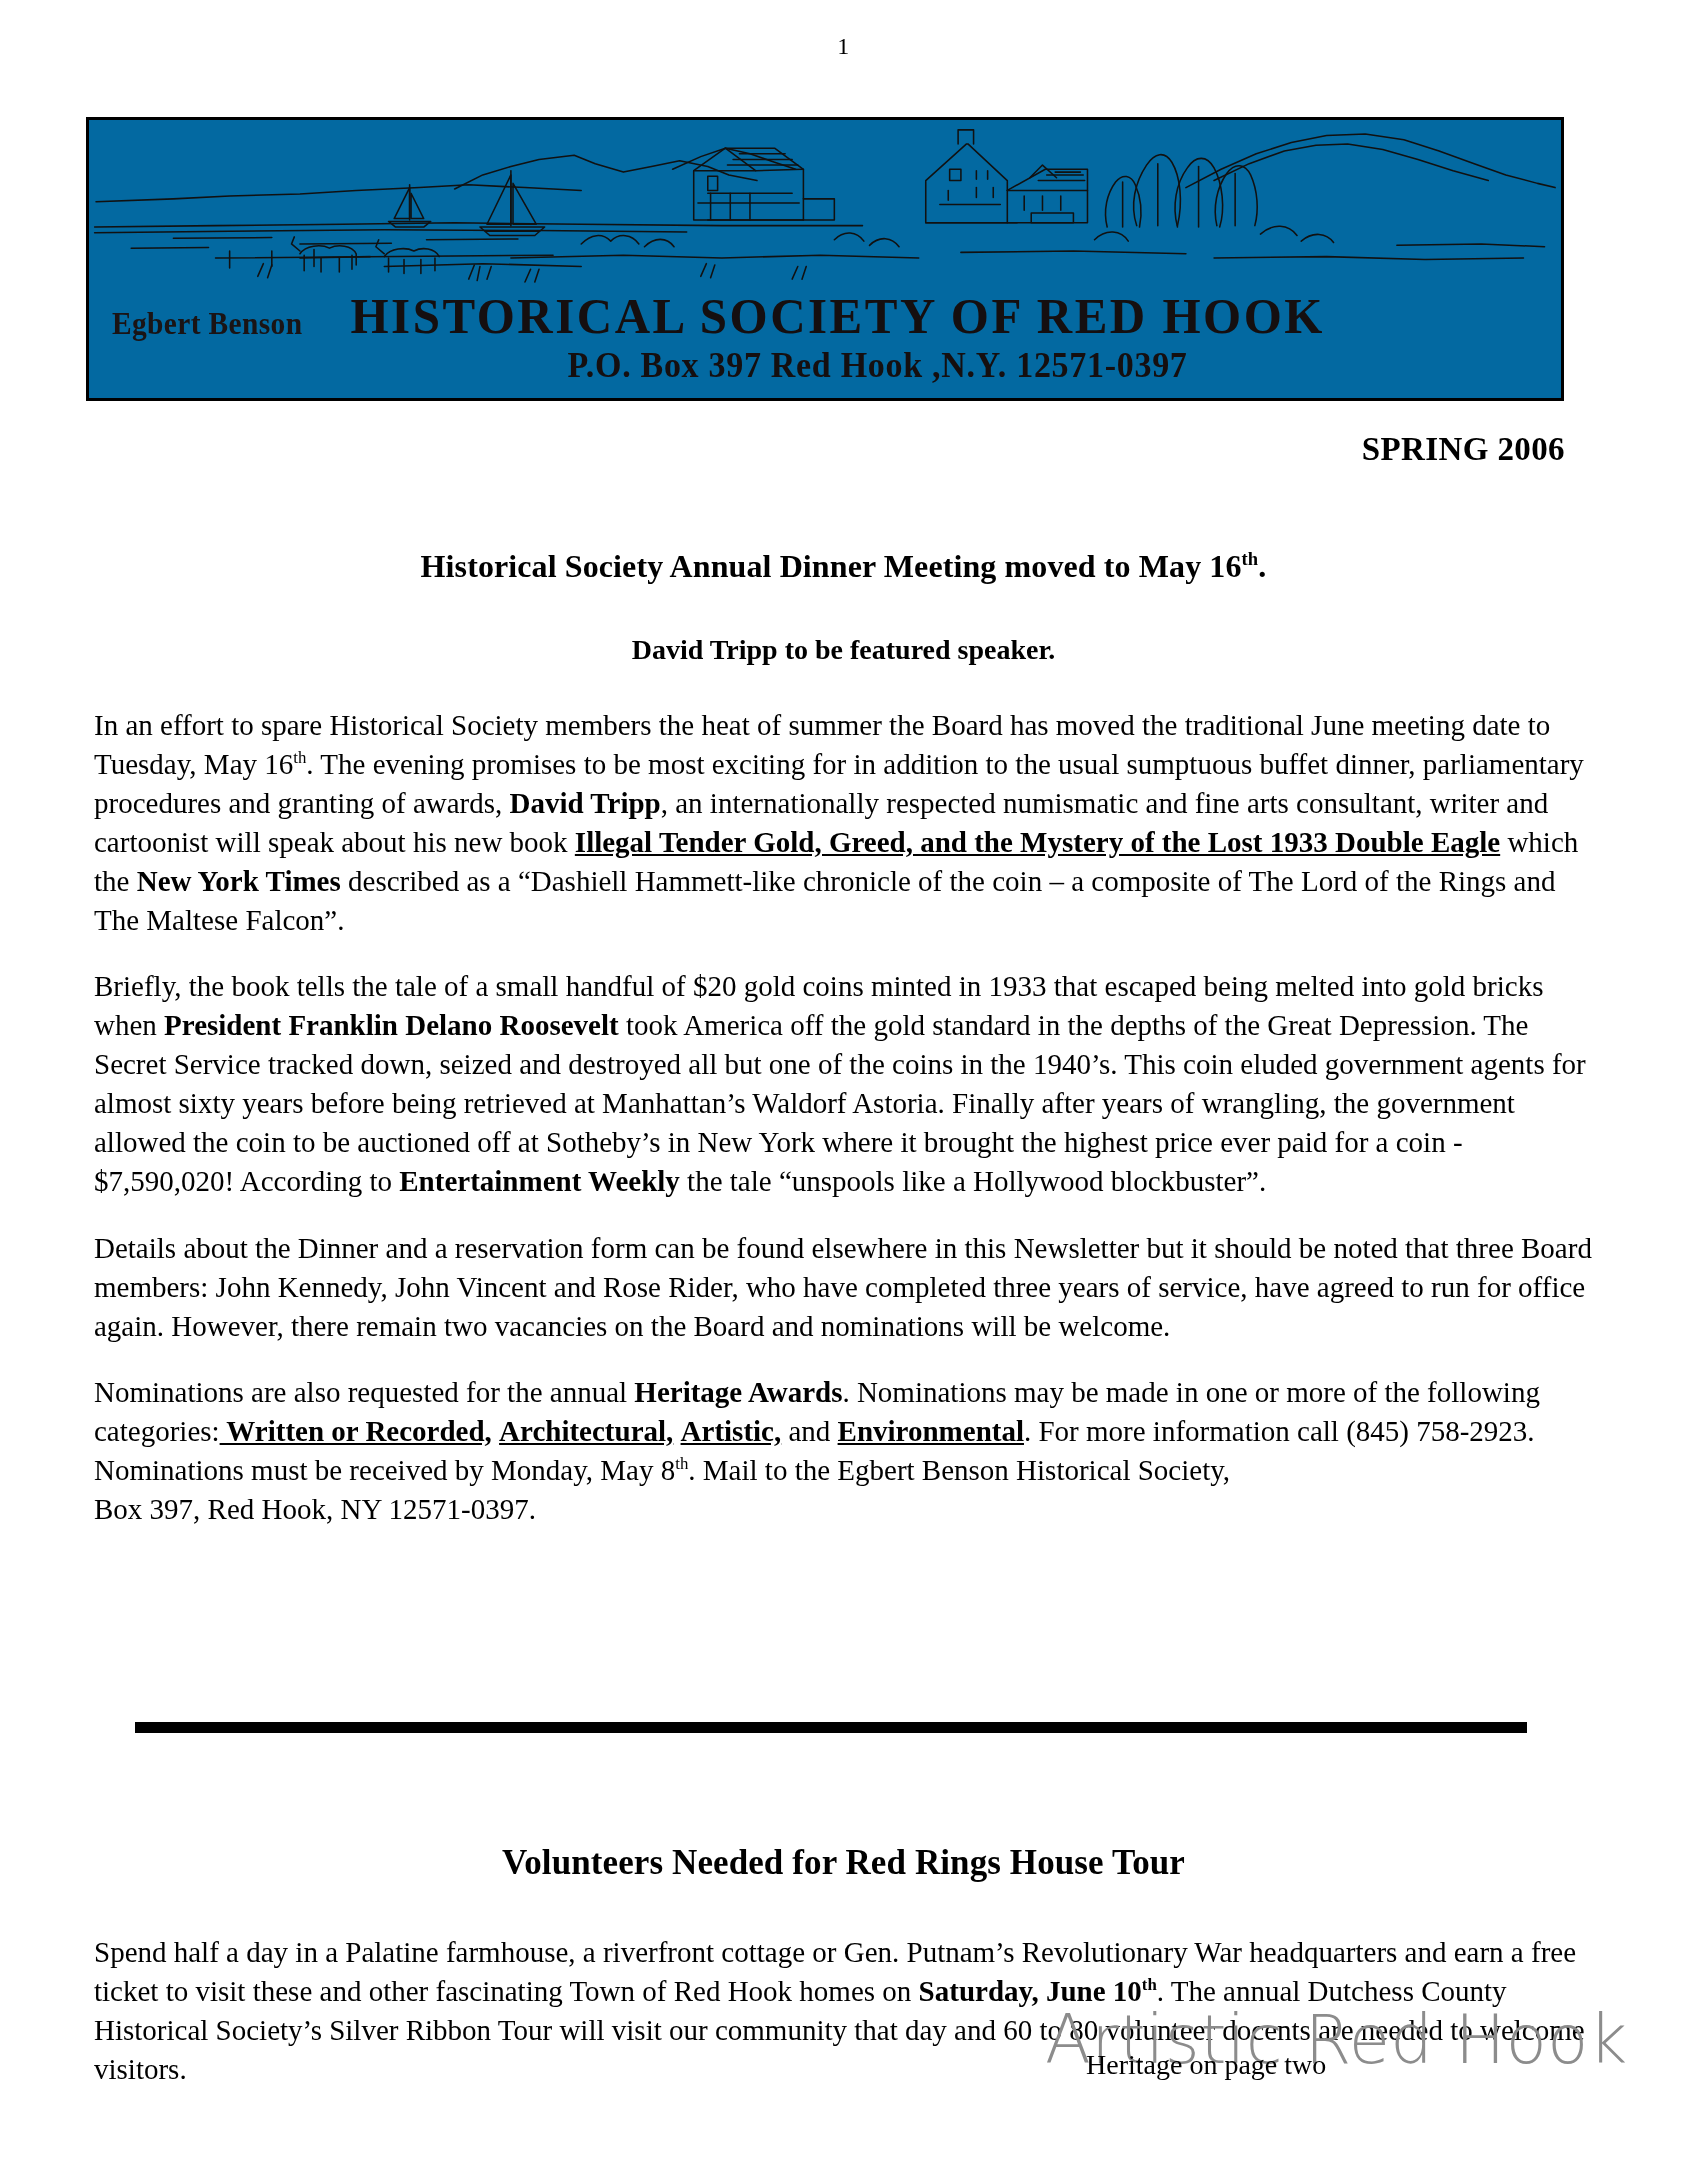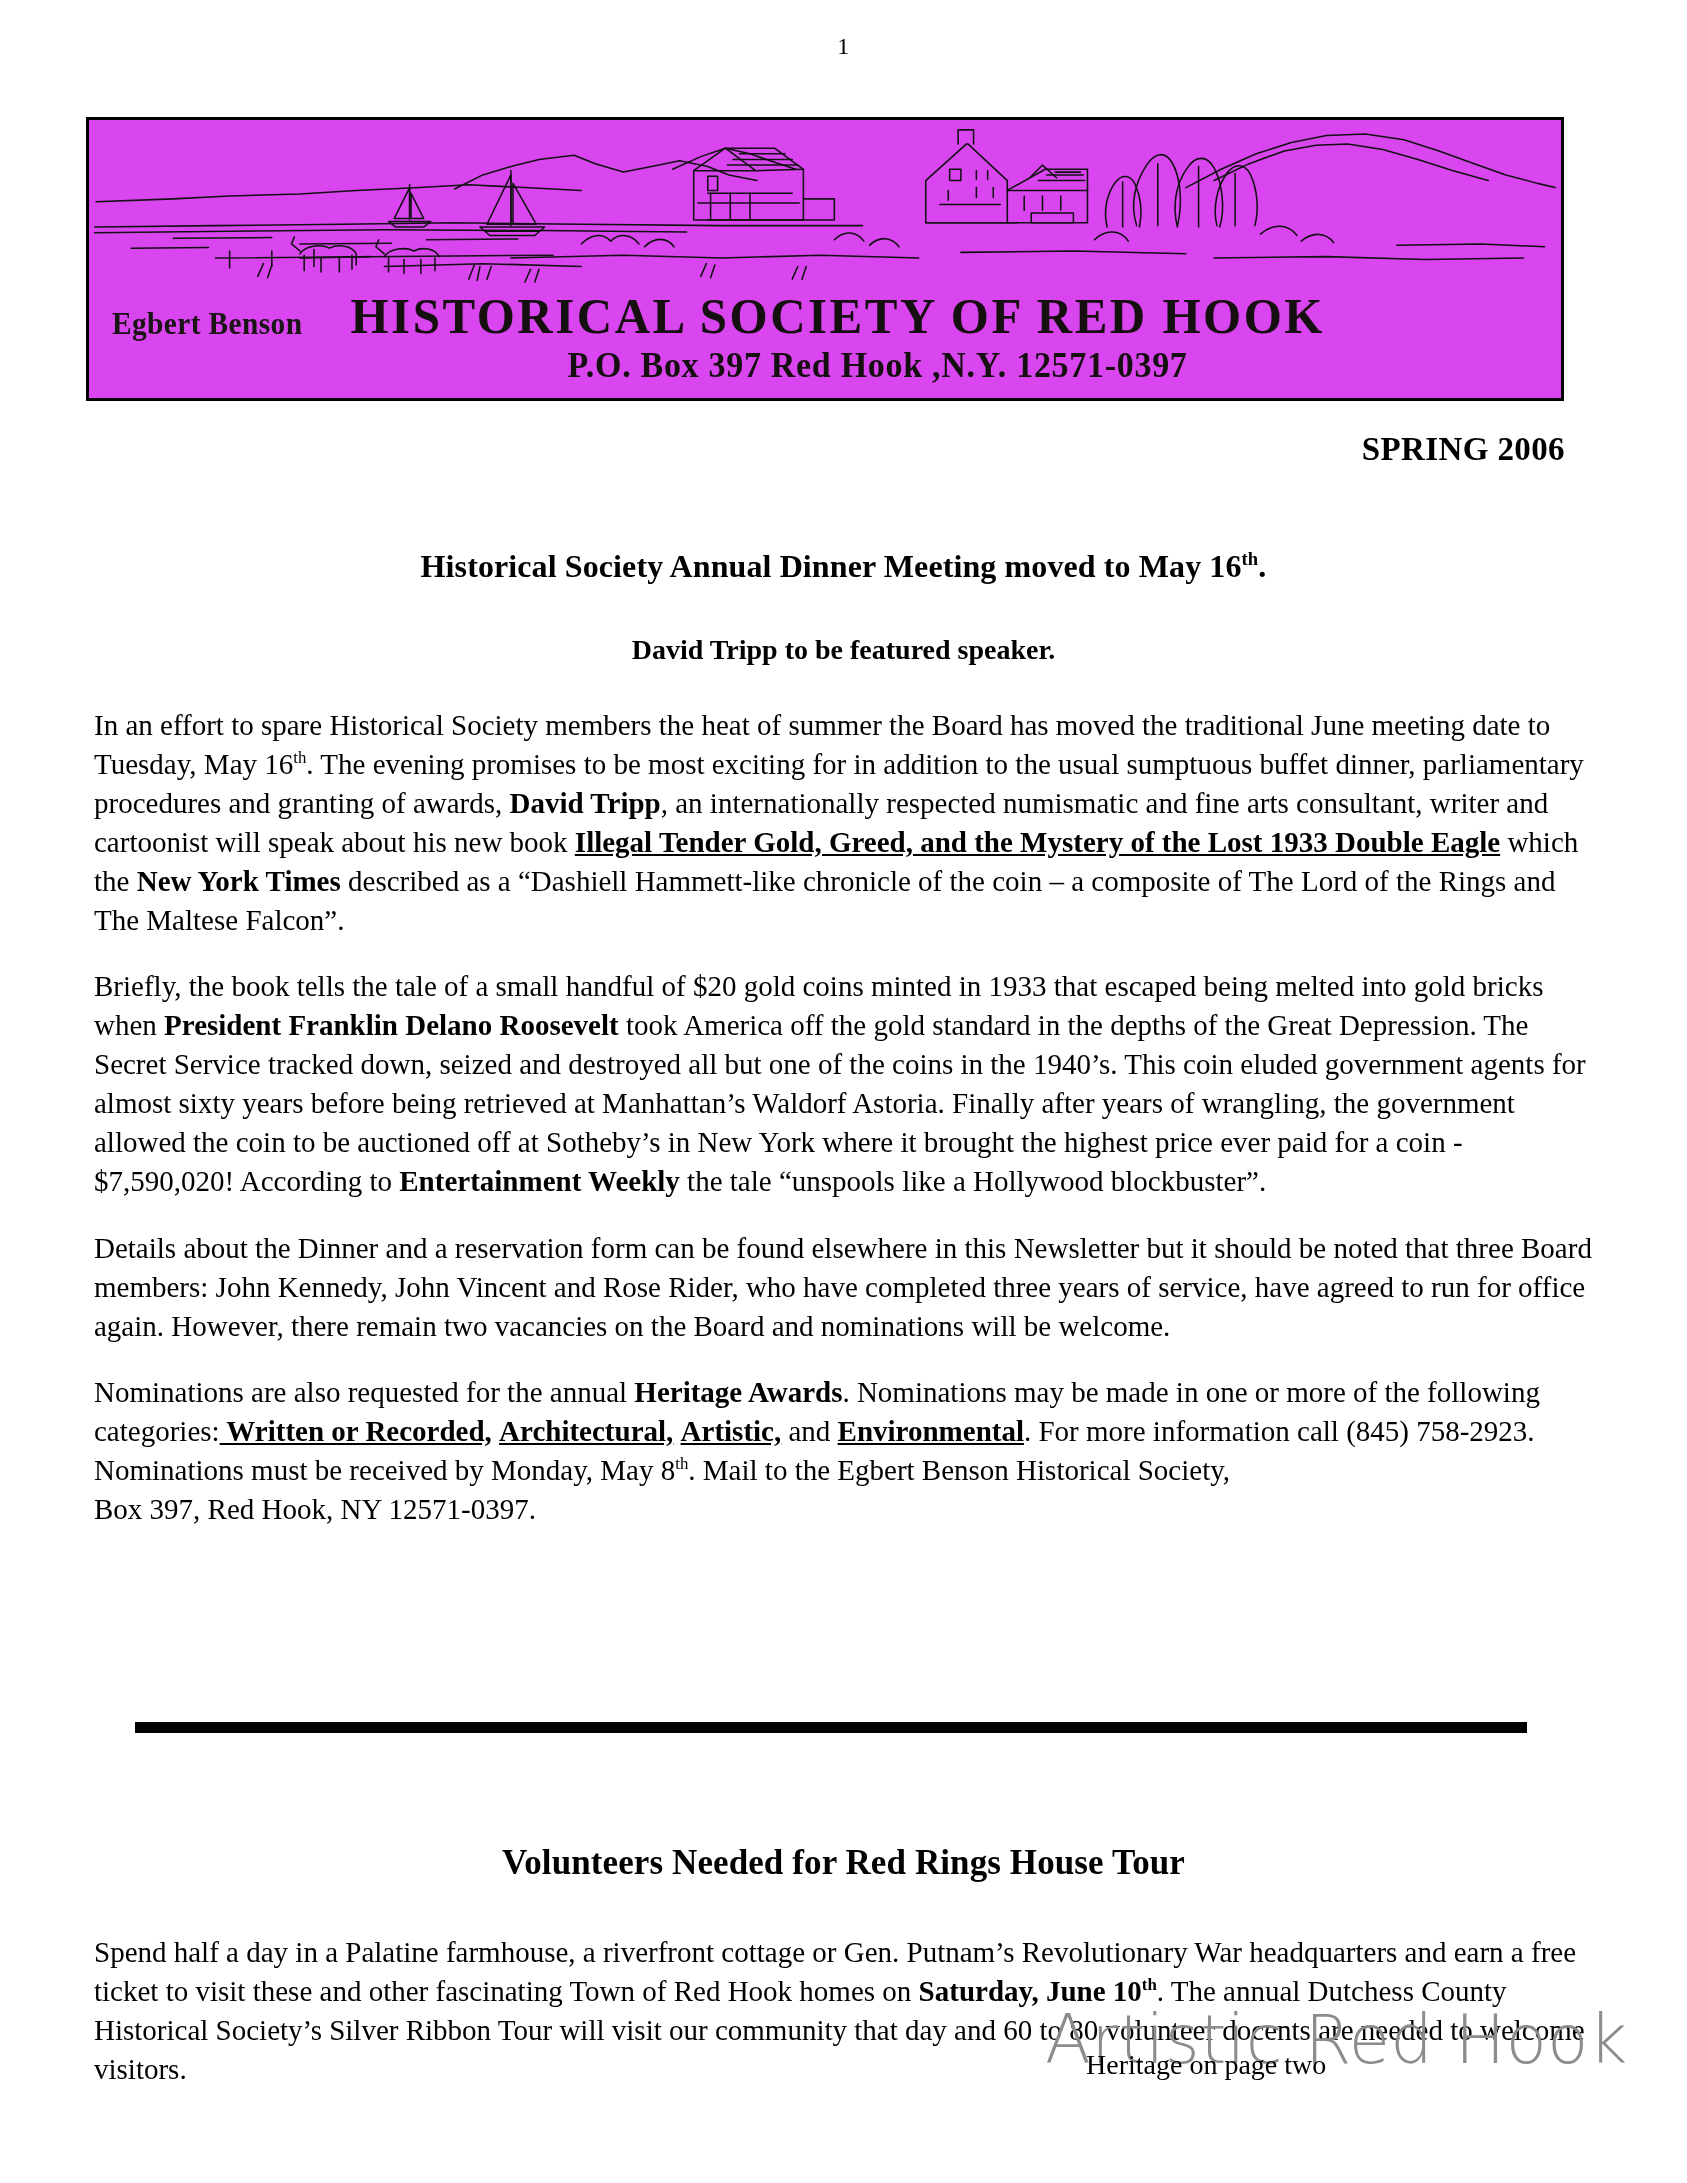--- a/index.html
+++ b/index.html
@@ -38,21 +38,21 @@
 
   
   .masthead {
     position: absolute;
     left: 86px;
     top: 117px;
     width: 1478px;
     height: 284px;
     border: 3.5px solid #000000;
     box-sizing: border-box;
-    background: #d946ef;
+    background: #0369a1;
     overflow: hidden;
   }
   .masthead-art {
     position: absolute;
     left: 0;
     top: 0;
     width: 1471px;
     height: 169px;
   }
   .masthead-art svg { display: block; width: 100%; height: 100%; }

